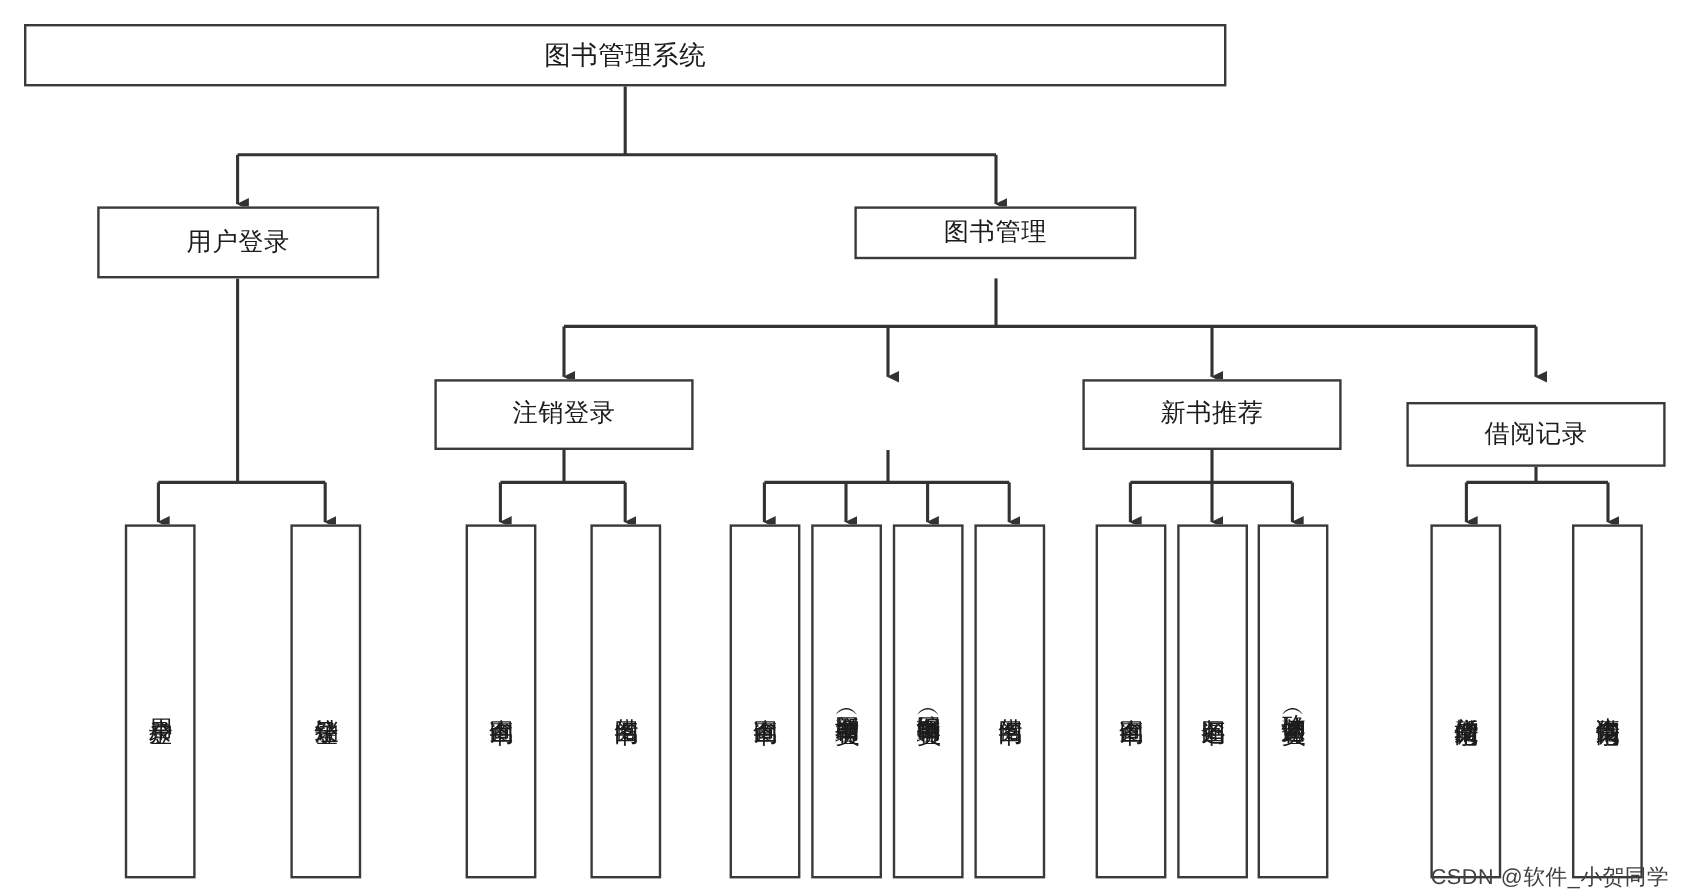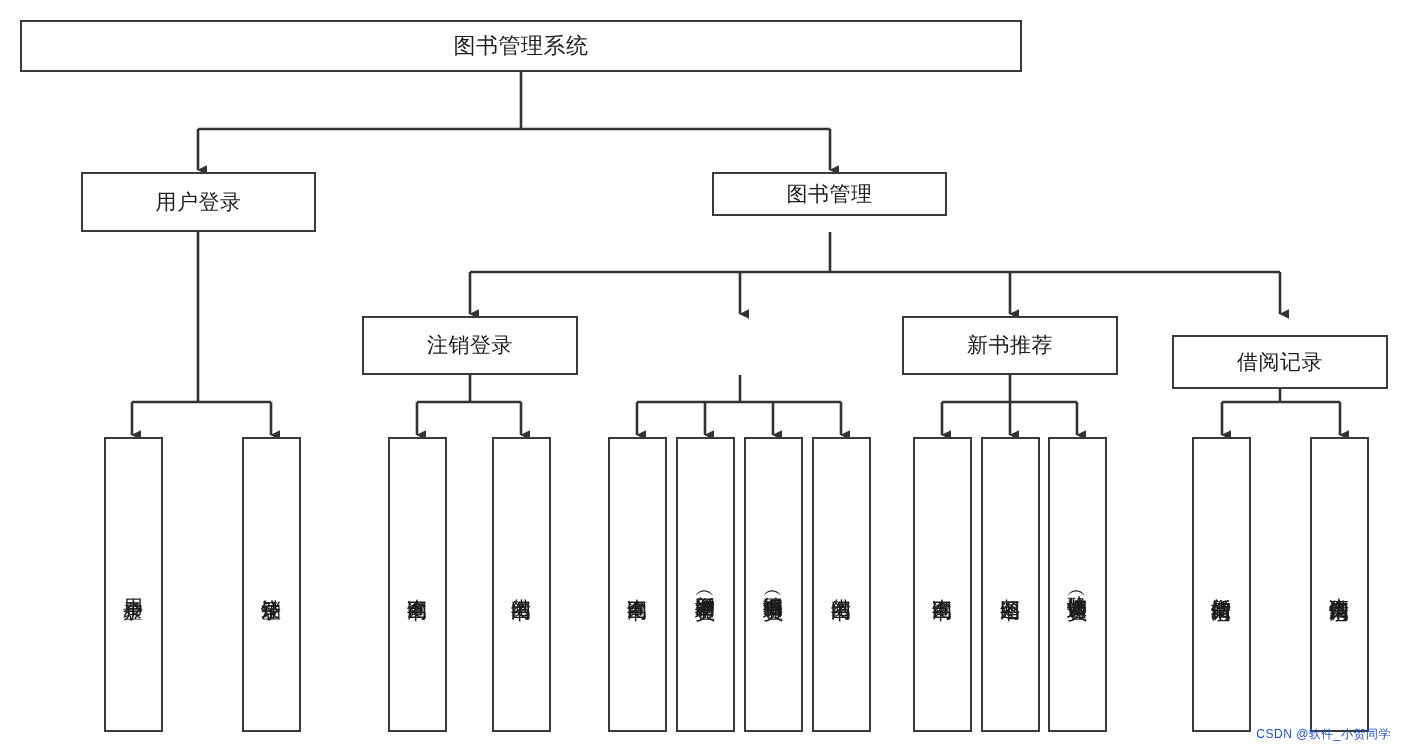--- a/index.html
+++ b/index.html
@@ -50,22 +50,22 @@
     line-height:1.30;
     letter-spacing:1px;
     white-space:normal;
     max-height:285px;
     text-align:start;
   }
   .watermark{
     position:absolute;
     right:14px;
     bottom:4px;
-    font-size:12px;
-    color:#1d4ed8;
+    font-size:18px;
+    color:#404040;
     letter-spacing:0.5px;
     z-index:6;
     white-space:nowrap;
     font-family:"Liberation Sans","DejaVu Sans",sans-serif;
   }
 </style>
 </head>
 <body>
 
 <div id="canvas">

